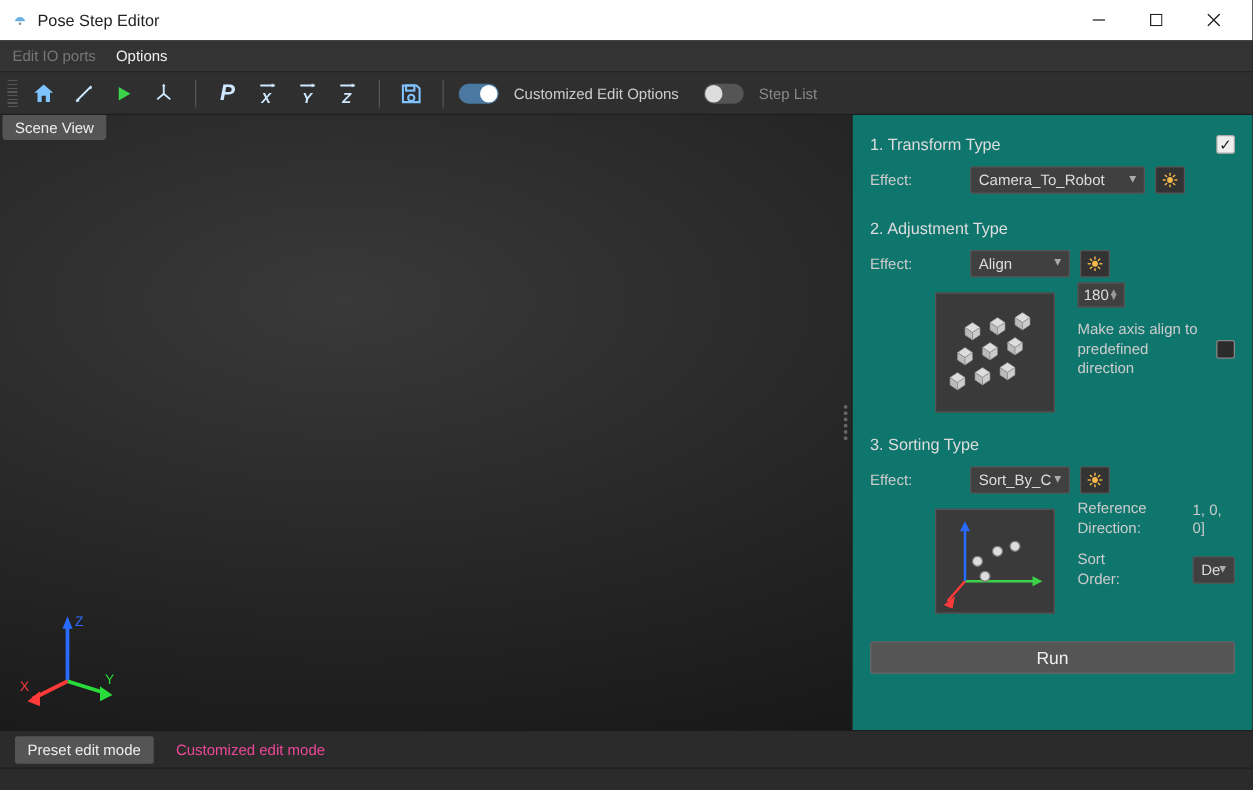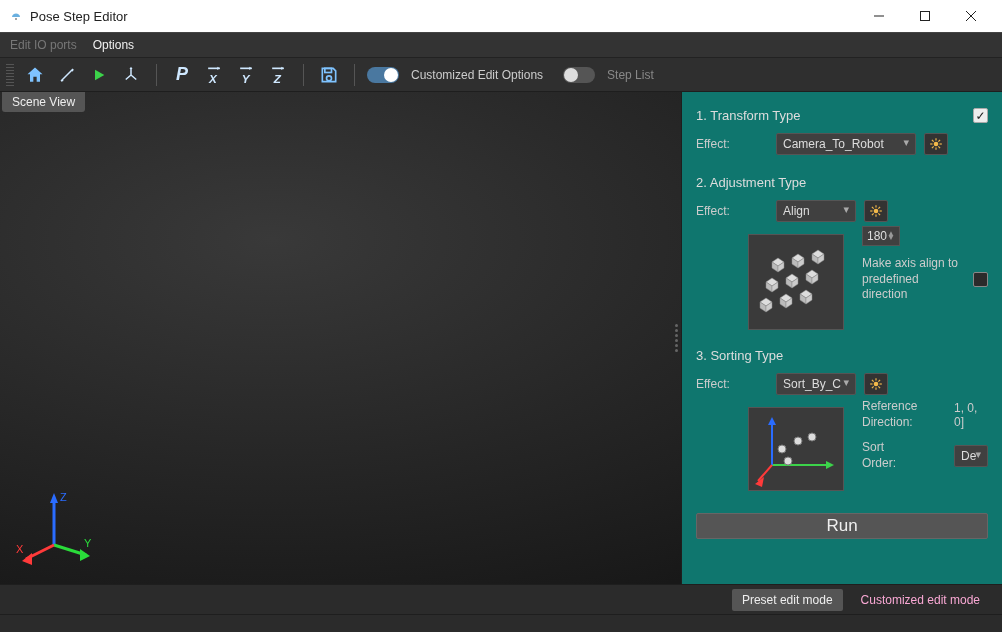--- a/index.html
+++ b/index.html
@@ -154,32 +154,32 @@
     .param .plbl { flex:1; line-height:1.3; }
     .param .pval { width: 34px; }
     .spin { width:38px; height:20px; background:#404040; border:1px solid #555; color:#ddd;
       display:flex; align-items:center; padding:0 4px; font-size:12px; justify-content: space-between;}
     .spin .arrows { display:flex; flex-direction:column; line-height: 0.5; font-size: 8px; color: #999;}
     .run-btn {
       margin-top: 10px;
       height: 26px;
       background: #555; border: 1px solid #666; border-radius: 2px;
       color: #eee; display:flex; align-items:center; justify-content:center;
-      cursor: pointer; font-size: 17px;
+      cursor: pointer; font-size: 14px;
     }
     
     .modebar {
       height: 30px; background: #2b2b2b; border-top: 1px solid #1e1e1e;
-      display: flex; align-items: center; justify-content: flex-end; padding: 0 12px; gap: 8px;
+      display: flex; align-items: center; padding: 0 12px; gap: 8px;
     }
     .modebtn {
       height: 22px; padding: 0 10px; background: #555; border-radius: 2px;
       display:flex; align-items:center; font-size:12px; cursor:pointer; color:#eee;
     }
-    .modebtn.inactive { background: transparent; color: #f9a8d4; }
+    .modebtn.inactive { background: transparent; color: #ec4899; }
     .bottom-strip { height: 18px; background: #2b2b2b; border-top: 1px solid #1e1e1e;}
   </style>
 </head>
 <body>
 
 <div class="titlebar">
   <span class="app-icon">
     <svg width="16" height="16" viewBox="0 0 16 16">
         <path fill="#6ab0e0" d="M4 10c0-2 2-3.5 4-3.5s4 1.5 4 3.5H4z"></path>
         <circle cx="8" cy="12" r="1" fill="#888"></circle>

